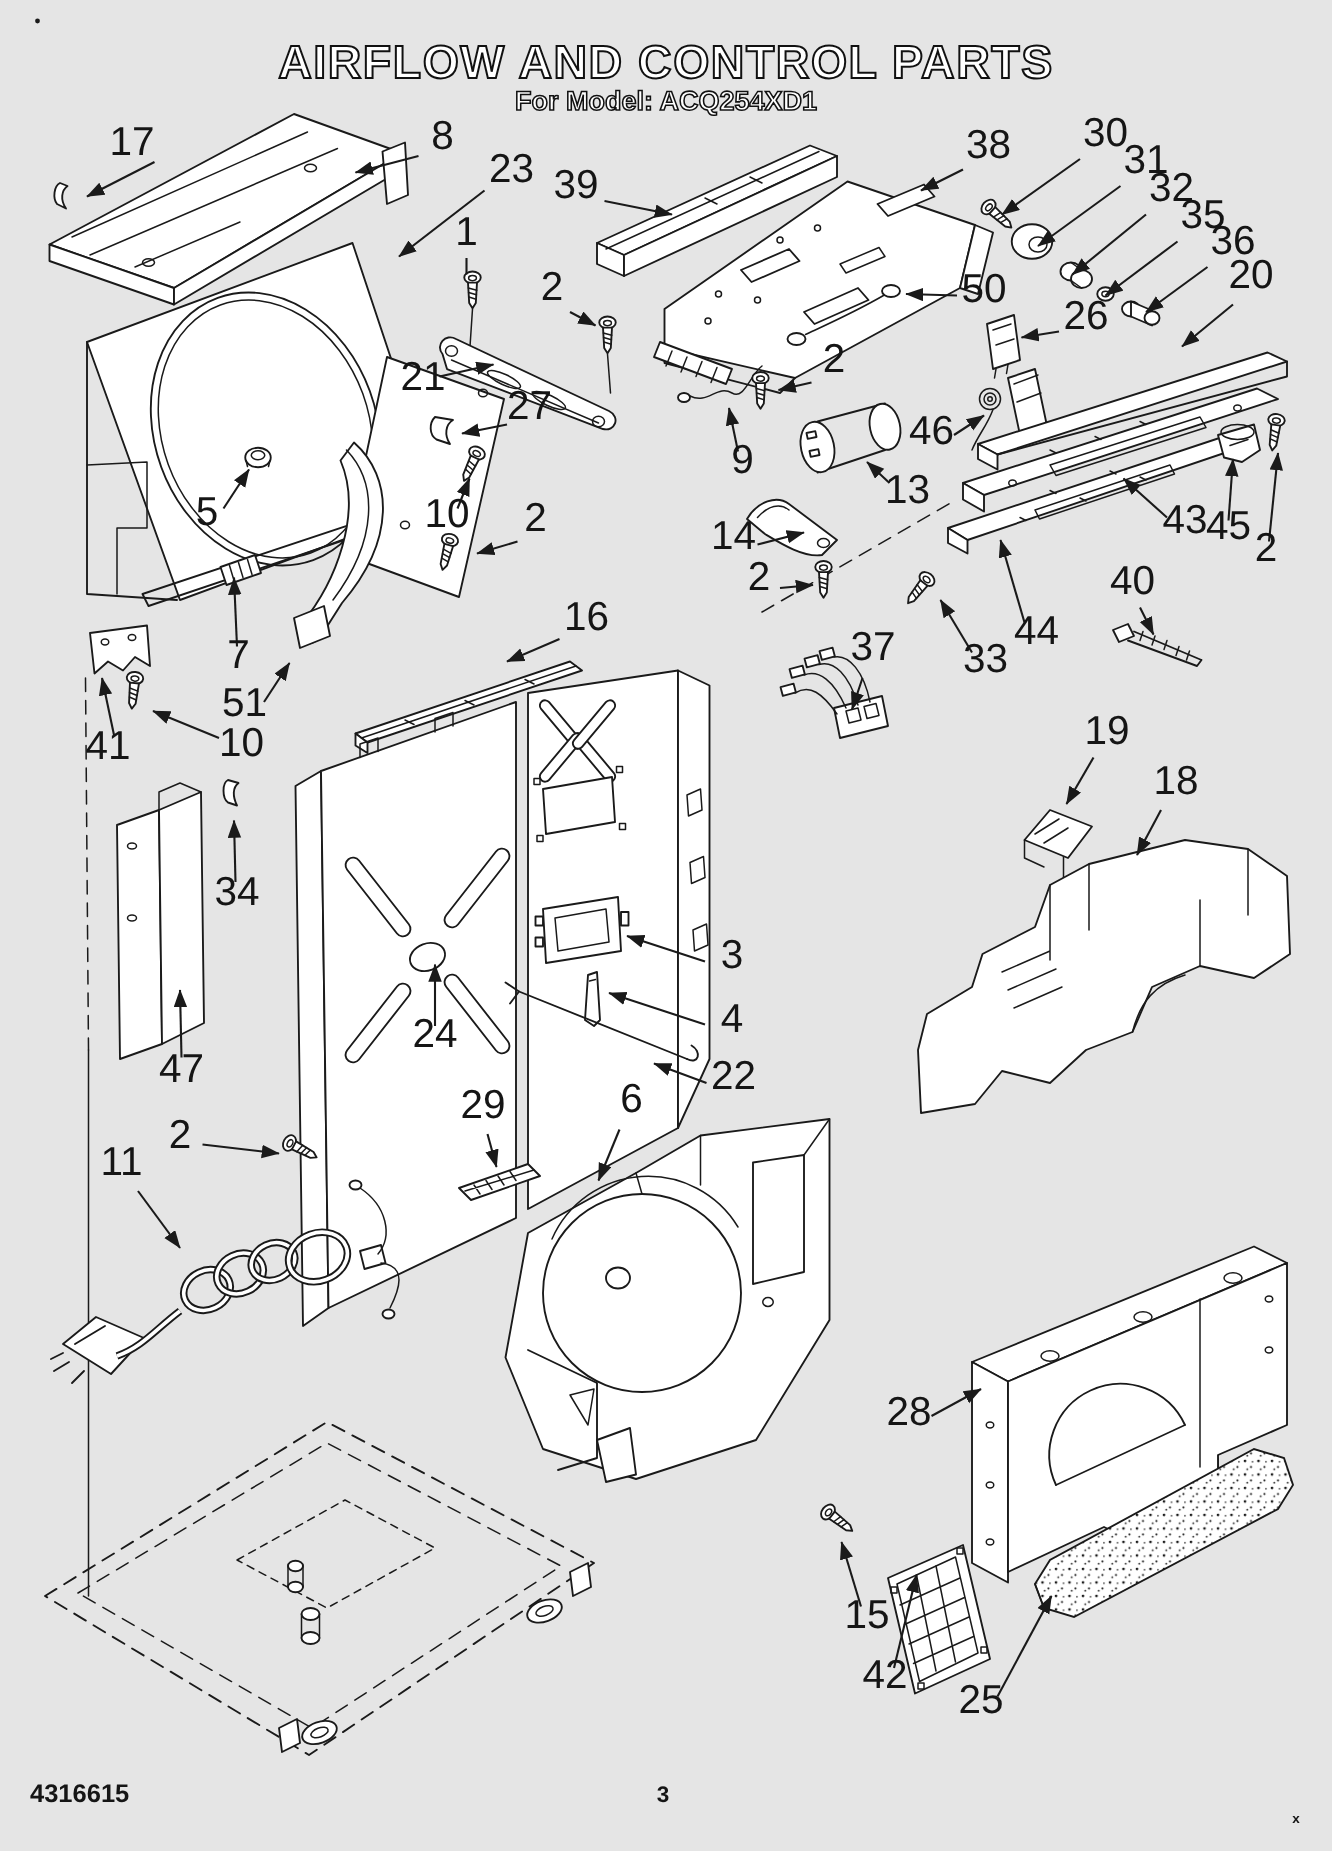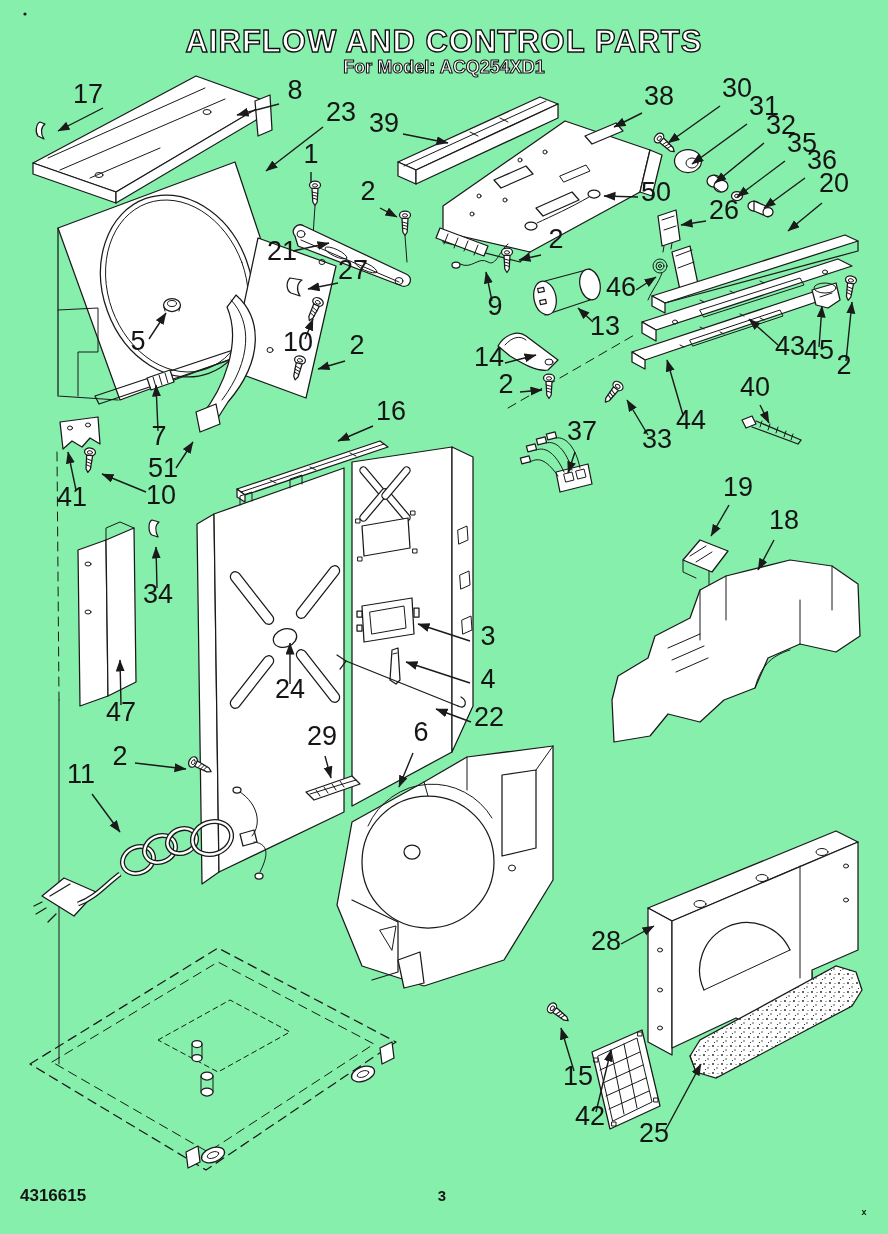--- a/index.html
+++ b/index.html
@@ -1,16 +1,16 @@
 <!DOCTYPE html>
 <html><head>
 <meta charset="utf-8">
 <style>
   html,body{margin:0;padding:0;background:#ffffff;}
-  .sheet{position:relative;width:888px;height:1234px;background:#86efac;margin:0 auto;overflow:hidden;}
+  .sheet{position:relative;width:888px;height:1234px;background:#e5e5e5;margin:0 auto;overflow:hidden;}
   svg{display:block;}
   svg *{vector-effect:non-scaling-stroke;}
   .ink{stroke:#1a1a1a;stroke-width:1.25;fill:none;stroke-linejoin:round;stroke-linecap:round;}
   .inkf{stroke:#1a1a1a;stroke-width:1.25;fill:#ffffff;stroke-linejoin:round;}
   .thin{stroke-width:1;}
   .tube{stroke:#1a1a1a;stroke-width:5;fill:none;}
   .tube2{stroke:#ffffff;stroke-width:2.4;fill:none;}
   .dash{stroke-dasharray:9,6;}
   .dashs{stroke-dasharray:5,4;}
   text{font-family:"Liberation Sans", sans-serif;fill:#151515;}

